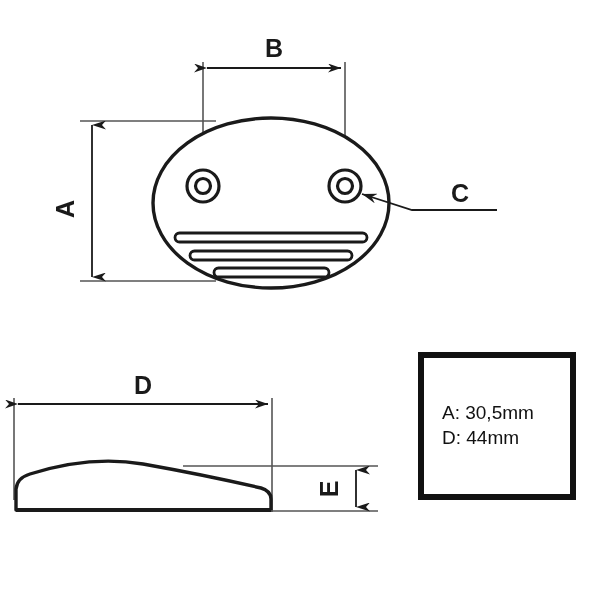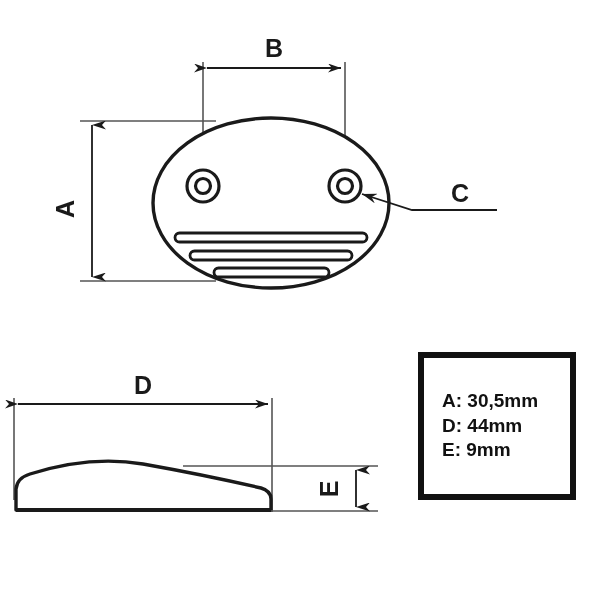--- a/index.html
+++ b/index.html
@@ -37,21 +37,21 @@
     box-sizing: border-box;
     border: 6px solid #111111;
     background: #ffffff;
     display: flex;
     flex-direction: column;
     justify-content: center;
     padding-left: 18px;
   }
   .legend-line {
     font-family: "Liberation Sans", sans-serif;
-    font-weight: bold;
+    font-weight: normal;
     font-size: 19px;
     color: #111111;
     line-height: 1.30;
     white-space: nowrap;
   }
 </style>
 </head>
 <body>
 
 <div id="page">
@@ -117,16 +117,15 @@
       <line x1="271" y1="511" x2="378" y2="511" stroke="#555" stroke-width="1.6"></line>
 
       <line x1="356" y1="470" x2="356" y2="507" stroke="#1a1a1a" stroke-width="1.8" marker-start="url(#arrow-v)" marker-end="url(#arrow-v)"></line>
       <text class="dim-label" x="338" y="489" transform="rotate(-90 338 489)" text-anchor="middle">E</text>
     </g>
   </svg>
 
   <div class="legend-box">
     <div class="legend-line">A: 30,5mm</div>
     <div class="legend-line">D: 44mm</div>
-    <div class="legend-line">E: 9mm</div>
   </div>
 
 </div>
 
 </body></html>

